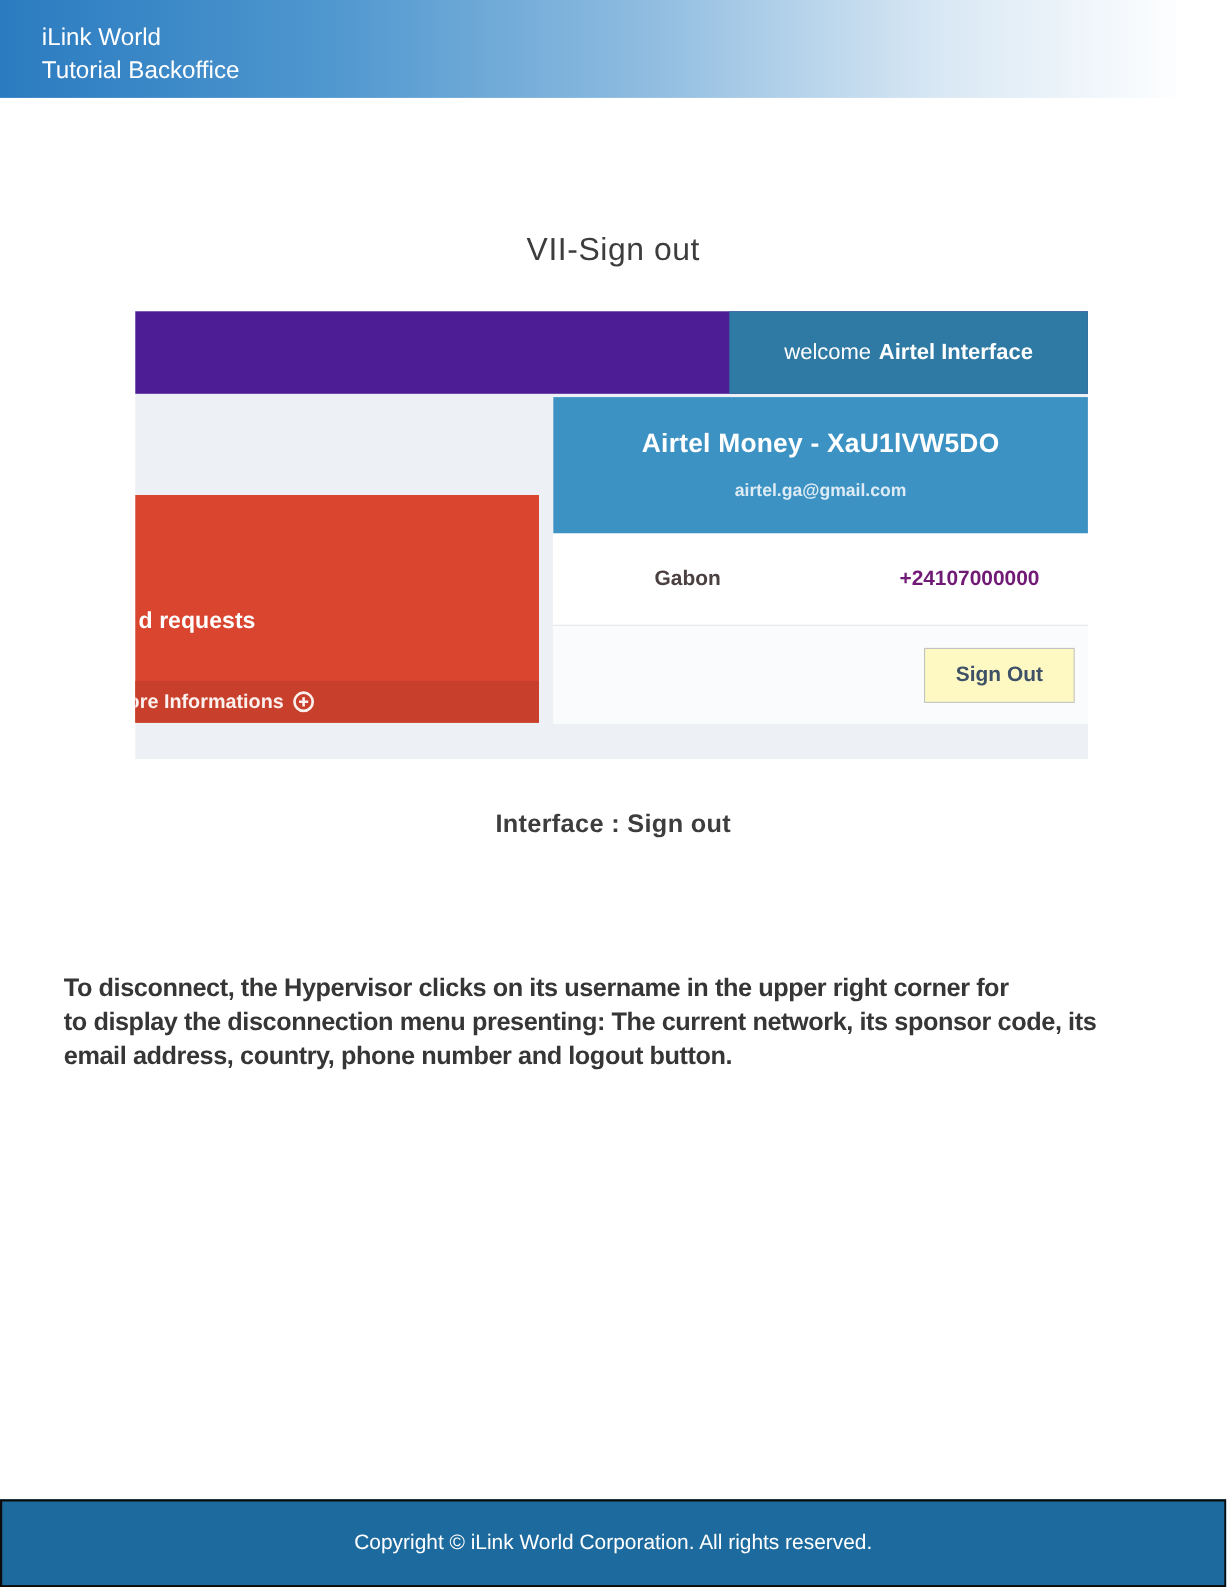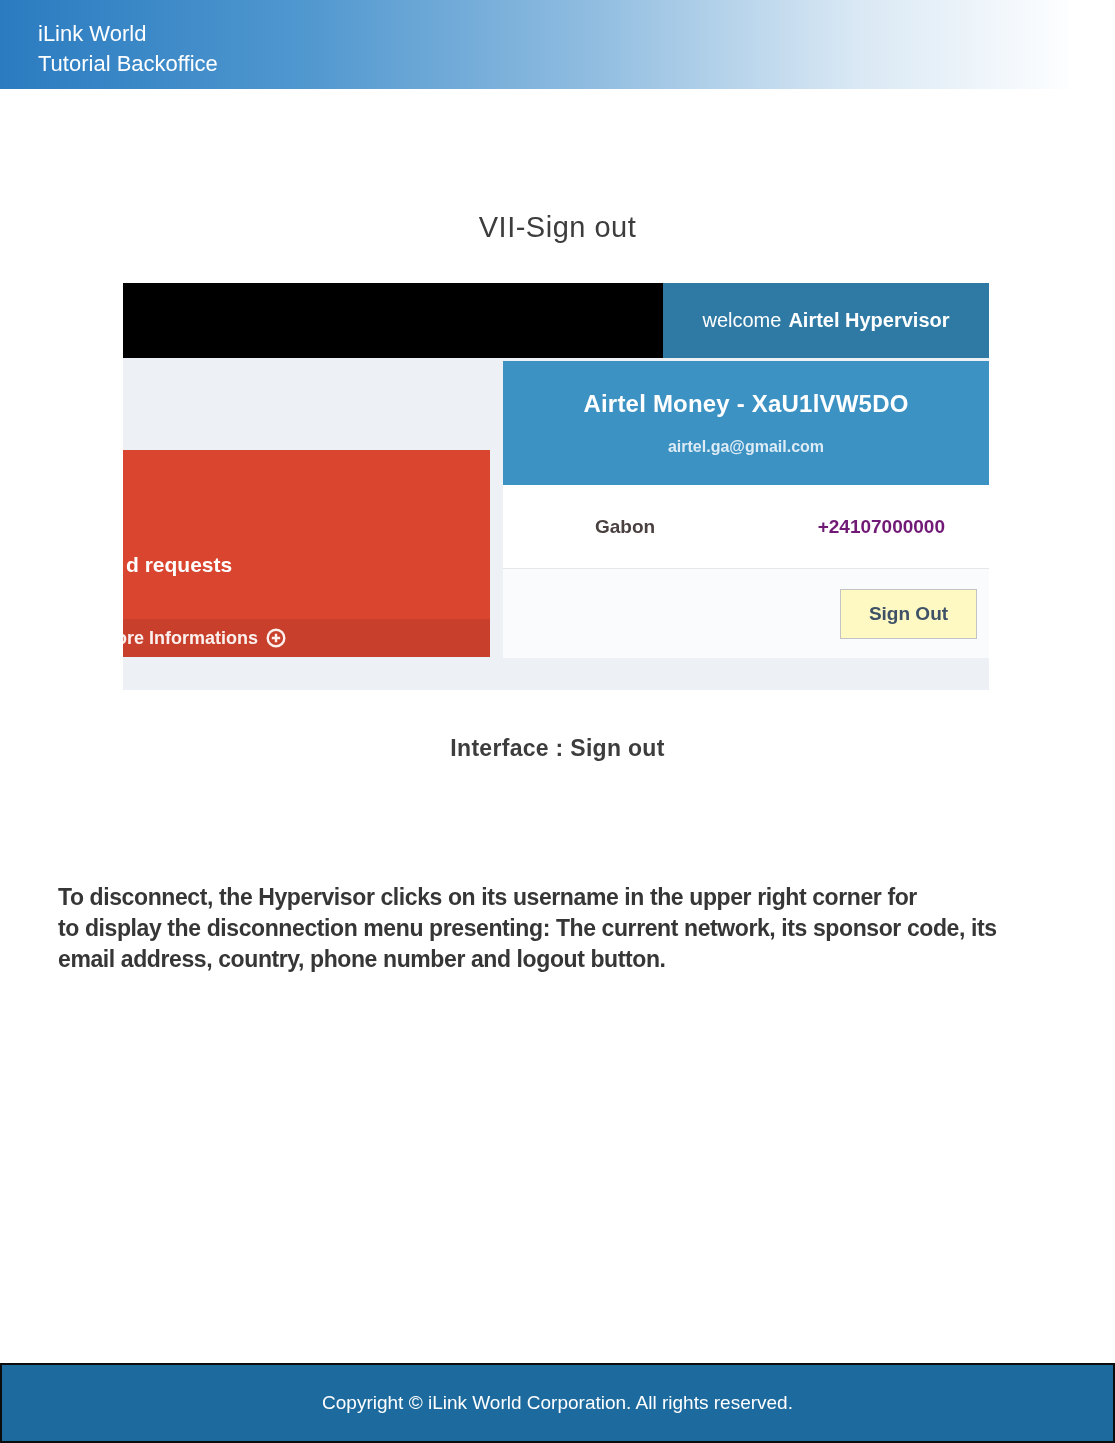--- a/index.html
+++ b/index.html
@@ -14,21 +14,21 @@
   
   .doc-title{position:absolute;top:172px;left:0;width:100%;text-align:center;
     font-size:29px;font-weight:400;color:#3d3d3d;letter-spacing:0.5px;margin-top:39px;}
   .caption{position:absolute;top:735px;left:0;width:100%;text-align:center;
     font-size:23px;font-weight:700;color:#3d3d3d;letter-spacing:0.3px;}
   .para{position:absolute;left:58px;top:882px;width:960px;font-size:23px;font-weight:700;
     letter-spacing:-0.4px;line-height:31px;color:#363636;}
 
   
   .shot{position:absolute;left:123px;top:283px;width:866px;height:407px;background:#edf1f6;}
-  .shot-topbar{position:absolute;top:0;left:0;right:0;height:75px;background:#000000;}
+  .shot-topbar{position:absolute;top:0;left:0;right:0;height:75px;background:#4c1d95;}
   .welcome-box{position:absolute;right:0;top:0;width:326px;height:75px;background:#2f7aa4;
     display:flex;align-items:center;justify-content:center;gap:7px;color:#ffffff;}
   .welcome-prefix{font-size:20px;font-weight:400;}
   .welcome-user{font-size:20px;font-weight:700;}
 
   .red-tile{position:absolute;left:0;top:167px;width:320px;height:207px;background:#d9452f;padding-left:47px;}
   .tile-label{position:absolute;left:3px;top:103px;font-size:21px;font-weight:700;color:#ffffff;}
   .tile-footer{position:absolute;left:0;right:0;bottom:0;height:38px;background:#c8402c;
     display:flex;align-items:center;gap:8px;color:rgba(255,255,255,0.92);
     font-size:18px;font-weight:600;overflow:hidden;cursor:pointer;}
@@ -68,21 +68,21 @@
     </div>
   </div>
 
   <div class="doc-title">VII-Sign out</div>
 
   <div class="shot">
 
     <div class="shot-topbar">
       <div class="welcome-box">
         <span class="welcome-prefix">welcome</span>
-        <span class="welcome-user">Airtel Hypervisor</span>
+        <span class="welcome-user">Airtel Interface</span>
       </div>
     </div>
 
     <div class="red-tile">
       <div class="tile-label">d requests</div>
       <div class="tile-footer">
         <span class="frag">ore Informations</span>
         <svg class="plus-circle" width="20" height="20" viewBox="0 0 20 20" aria-hidden="true">
           <circle cx="10" cy="10" r="8.3" fill="none" stroke="rgba(255,255,255,0.92)" stroke-width="2.4"></circle>
           <path d="M10 5.8 V14.2 M5.8 10 H14.2" stroke="rgba(255,255,255,0.92)" stroke-width="2.4"></path>

